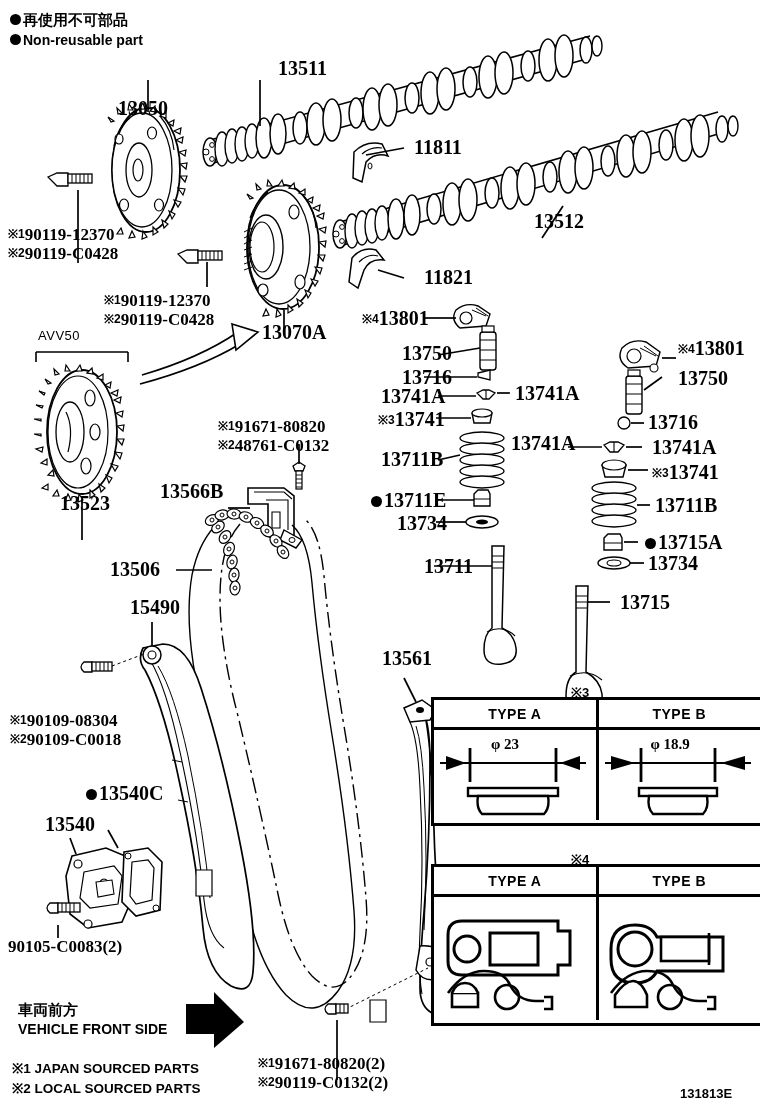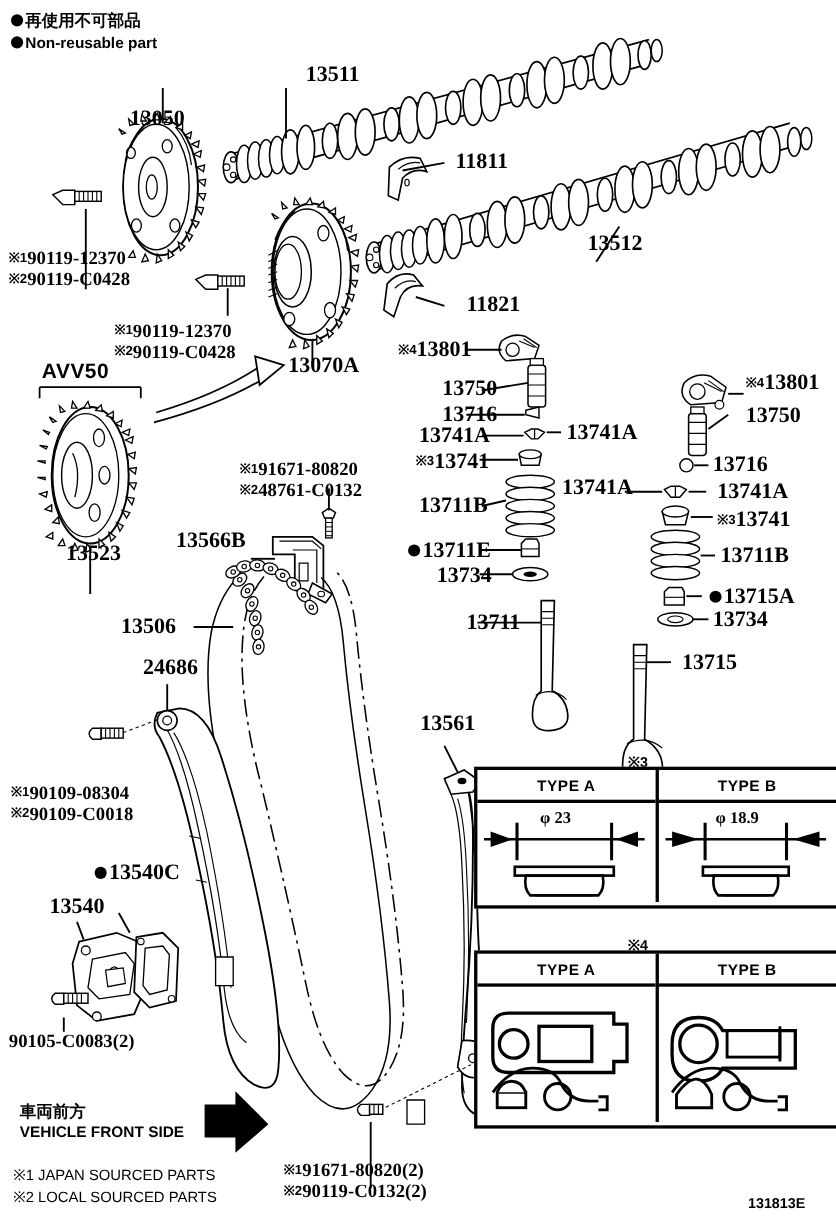--- a/index.html
+++ b/index.html
@@ -10,21 +10,21 @@
   .lbl{position:absolute;white-space:nowrap;font-family:"Liberation Serif",serif;
        font-weight:bold;color:#000;line-height:1.02;}
   .pn{font-size:20px;letter-spacing:0px;}
   .pn-s{font-size:17px;}
   .mark{font-size:12px;font-family:"Liberation Sans",sans-serif;font-weight:bold;
         vertical-align:2px;}
   .bullet{display:inline-block;width:11px;height:11px;border-radius:50%;
           background:#000;vertical-align:0px;margin-right:2px;}
   .legend{font-family:"Liberation Sans",sans-serif;font-weight:bold;font-size:14px;}
   .legendjp{font-family:"DejaVu Sans",sans-serif;font-weight:bold;font-size:15px;}
-  .foot{font-family:"Liberation Sans",sans-serif;font-weight:normal;font-size:13.5px;}
+  .foot{font-family:"Liberation Sans",sans-serif;font-weight:bold;font-size:13.5px;}
   .tbl{position:absolute;border:3px solid #000;background:#fff;}
   .tbl .row{display:flex;}
   .tbl .cell{flex:1;border-right:3px solid #000;box-sizing:border-box;}
   .tbl .cell:last-child{border-right:none;}
   .tbl .hdr{height:27px;border-bottom:3px solid #000;display:flex;
             align-items:center;justify-content:center;
             font-family:"Liberation Sans",sans-serif;font-weight:bold;font-size:14px;
             letter-spacing:0.5px;}
   .tbl .body{position:relative;}
   .tmark{position:absolute;font-family:"Liberation Sans",sans-serif;
@@ -508,29 +508,29 @@
 
 <div class="lbl pn" style="left:118px;top:58px;margin-top:40px;">13050</div>
 <div class="lbl pn" style="left:230px;top:58px;margin-left:48px;">13511</div>
 <div class="lbl pn" style="left:414px;top:137px;">11811</div>
 <div class="lbl pn" style="left:534px;top:211px;">13512</div>
 <div class="lbl pn" style="left:424px;top:267px;">11821</div>
 <div class="lbl pn" style="left:262px;top:322px;">13070A</div>
 <div class="lbl pn" style="left:60px;top:493px;">13523</div>
 <div class="lbl pn" style="left:160px;top:481px;">13566B</div>
 <div class="lbl pn" style="left:110px;top:559px;">13506</div>
-<div class="lbl pn" style="left:130px;top:597px;">24686</div>
+<div class="lbl pn" style="left:130px;top:597px;">15490</div>
 <div class="lbl pn" style="left:382px;top:648px;">13561</div>
 
 <div class="lbl pn" style="left:86px;top:783px;">
   <span class="bullet"></span><span>13540C</span>
 </div>
 <div class="lbl pn" style="left:45px;top:814px;">13540</div>
 
-<div class="lbl" style="left:38px;top:329px;font-family:'Liberation Sans',sans-serif;font-weight:bold;font-size:19px;letter-spacing:0.5px;text-align:right;">AVV50</div>
+<div class="lbl" style="left:38px;top:329px;font-family:'Liberation Sans',sans-serif;font-weight:normal;font-size:13px;letter-spacing:0.5px;text-align:right;">AVV50</div>
 
 <div class="lbl pn-s" style="left:8px;top:226px;">
   <span class="mark">※1</span><span>90119-12370</span>
 </div>
 <div class="lbl pn-s" style="left:8px;top:245px;">
   <span class="mark">※2</span><span>90119-C0428</span>
 </div>
 
 <div class="lbl pn-s" style="left:104px;top:292px;">
   <span class="mark">※1</span><span>90119-12370</span>

